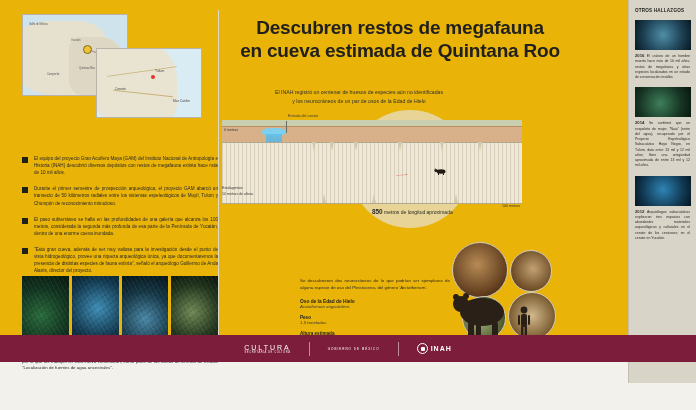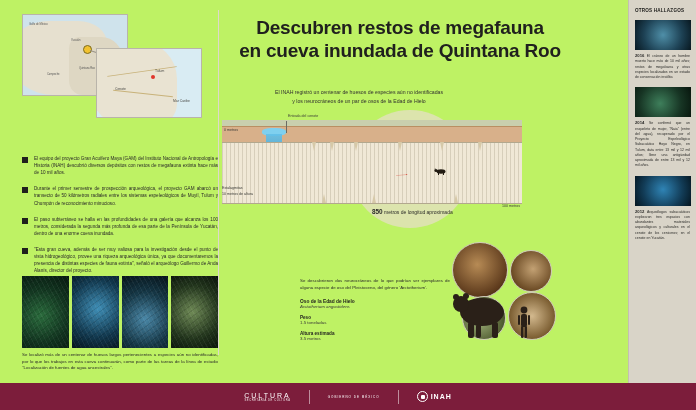--- a/index.html
+++ b/index.html
@@ -4,22 +4,22 @@
 <style>
   * { box-sizing: border-box; margin: 0; padding: 0; }
   html, body {
     width: 696px; height: 410px;
     font-family: "Liberation Sans", sans-serif;
     background: #f3f1ec;
     overflow: hidden;
   }
   #page {
     position: relative;
-    width: 696px; height: 410px;
-    background: #bef264;
+    width: 696px; height: 362px;
+    background: #eab308;
     padding-left: 16px;
   }
 
   
   .title {
     position: absolute;
     left: 180px; top: 16px; width: 440px;
     text-align: center;
     font-size: 19px;
     font-weight: bold;
@@ -267,21 +267,21 @@
 </style>
 </head>
 <body>
 
 <div id="page">
 
   <div class="vline"></div>
 
   <div class="title">
     <div>Descubren restos de megafauna</div>
-    <div>en cueva inundada de Quintana Roo</div>
+    <div>en cueva estimada de Quintana Roo</div>
   </div>
 
   <div class="map-wrap">
     <div class="map-main">
       <div class="map-land"></div>
       <div class="map-land2"></div>
       <div class="map-dot"></div>
       <div class="map-label" style="left:6px;top:8px;">Golfo de México</div>
       <div class="map-label" style="left:78px;top:40px;">Mar Caribe</div>
       <div class="map-label" style="left:48px;top:24px;">Yucatán</div>

